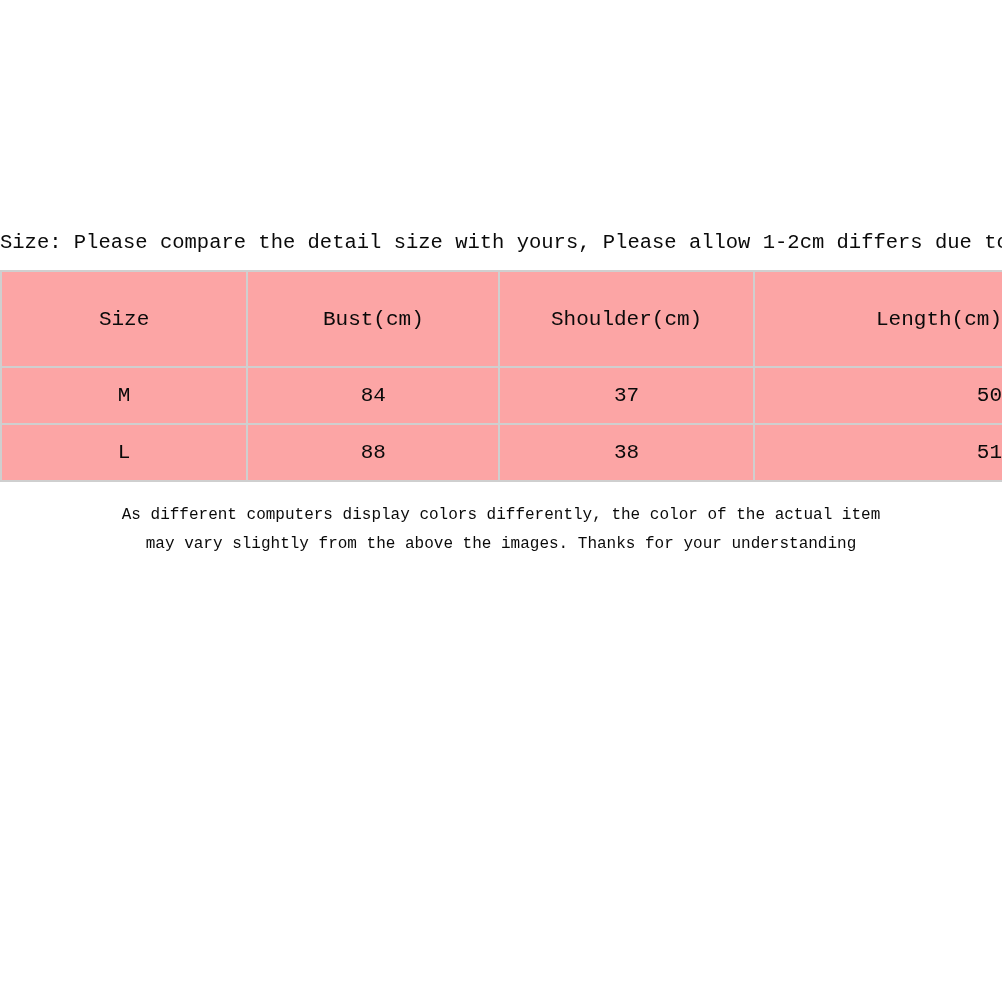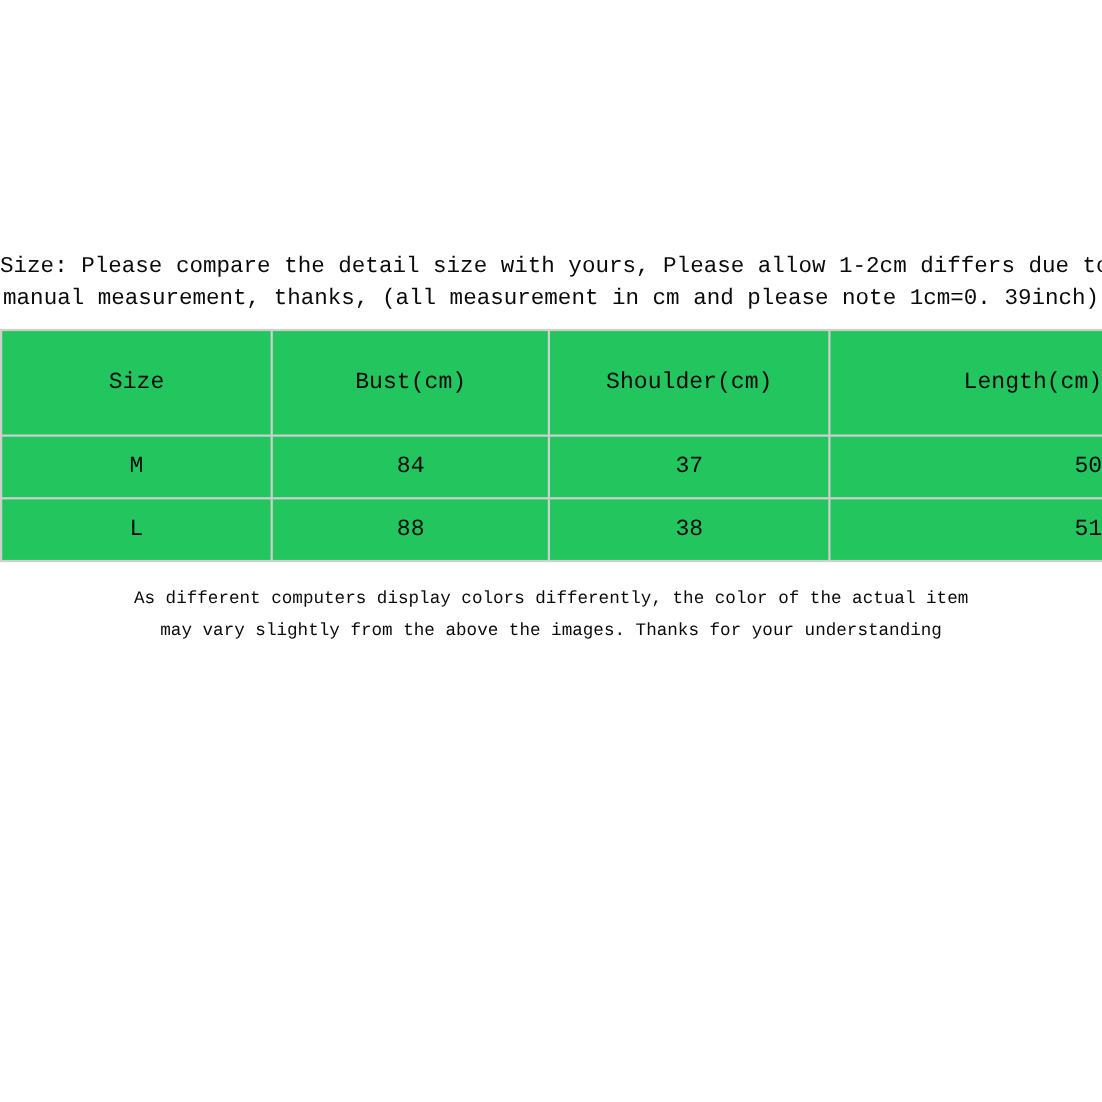--- a/index.html
+++ b/index.html
@@ -30,41 +30,40 @@
   .size-table col.c1 { width: 24.6%; }
   .size-table col.c2 { width: 25.2%; }
   .size-table col.c3 { width: 25.4%; }
   .size-table col.c4 { width: 24.8%; }
   .size-table th, .size-table td {
     border: 2px solid #cfcfcf;
     font-weight: normal;
     text-align: center;
     vertical-align: middle;
     font-size: 21px;
-    background: #22c55e;
+    background: #fca5a5;
   }
   .size-table th:last-child, .size-table td:last-child { border-right: none; text-align: right; }
   .size-table th { height: 96px; }
   .size-table td { height: 57px; }
   .footer-note {
     margin-top: 19px;
     text-align: center;
     font-size: 16px;
     line-height: 29px;
     white-space: nowrap;
   }
 </style>
 </head>
 <body>
 
 <div class="page">
 
   <div class="intro">
     <div>Size: Please compare the detail size with yours, Please allow 1-2cm differs due to</div>
-    <div>manual measurement, thanks, (all measurement in cm and please note 1cm=0. 39inch)</div>
   </div>
 
   <table class="size-table">
     <colgroup>
       <col class="c1">
         <col class="c2">
         <col class="c3">
         <col class="c4">
     </colgroup>
     <thead>

